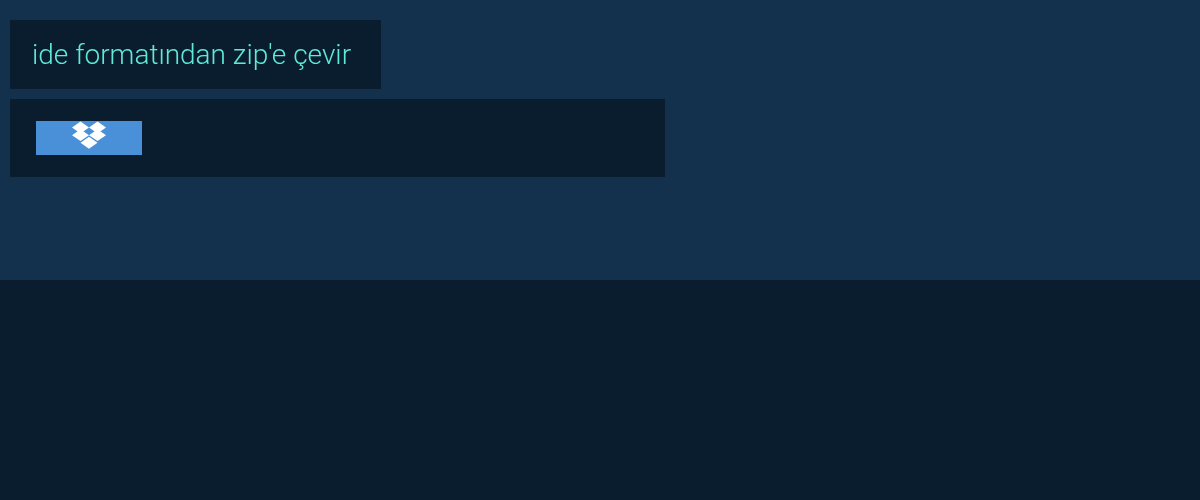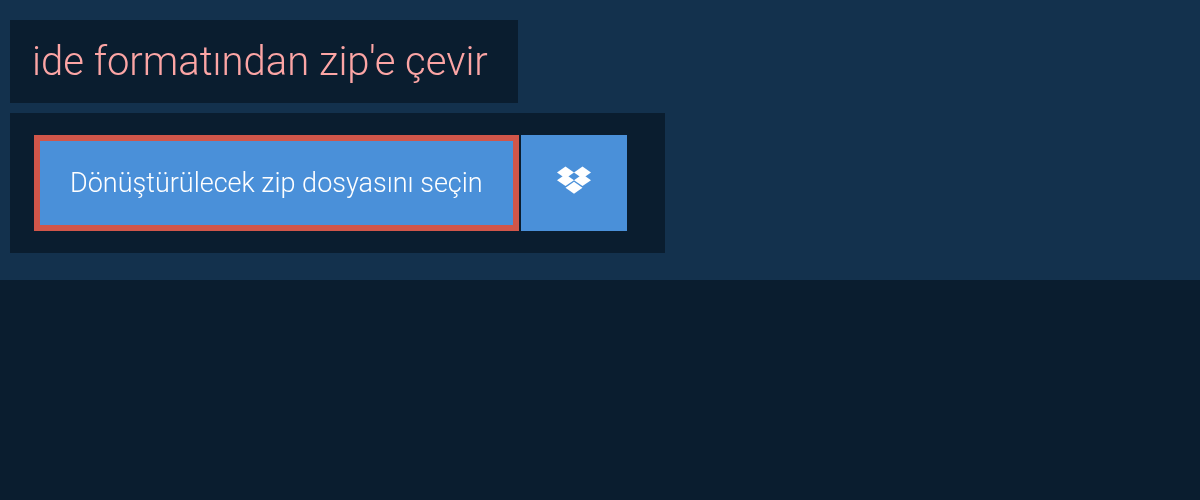--- a/index.html
+++ b/index.html
@@ -15,22 +15,22 @@
       overflow: hidden;
     }
     .header-tab {
       background: #0a1d2f;
       display: inline-block;
       padding: 18px 30px 18px 22px;
       margin-top: 20px;
       margin-left: 10px;
     }
     .header-title {
-      color: #fca5a5;
-      font-size: 40px;
+      color: #5eead4;
+      font-size: 28px;
       font-weight: 300;
     }
     .action-panel {
       background: #0a1d2f;
       margin: 10px 10px 0 10px;
       padding: 22px 24px;
       display: flex;
       align-items: stretch;
       gap: 0;
       width: 655px;
@@ -71,21 +71,20 @@
 </head>
 <body>
 
 
 
 <div class="header-tab">
   <div class="header-title">ide formatından zip'e çevir</div>
 </div>
 
 <div class="action-panel">
-  <div class="select-button">Dönüştürülecek zip dosyasını seçin</div>
   <div class="dropbox-button">
     <span>
       <svg class="dropbox-icon" viewBox="0 0 40 34" fill="#ffffff">
         <path d="M10 0 L20 7 L10 14 L0 7 Z"></path>
         <path d="M30 0 L40 7 L30 14 L20 7 Z"></path>
         <path d="M0 16 L10 9 L20 16 L10 23 Z"></path>
         <path d="M20 16 L30 9 L40 16 L30 23 Z"></path>
         <path d="M10 25 L20 18 L30 25 L20 32 Z"></path>
       </svg>
     </span>

